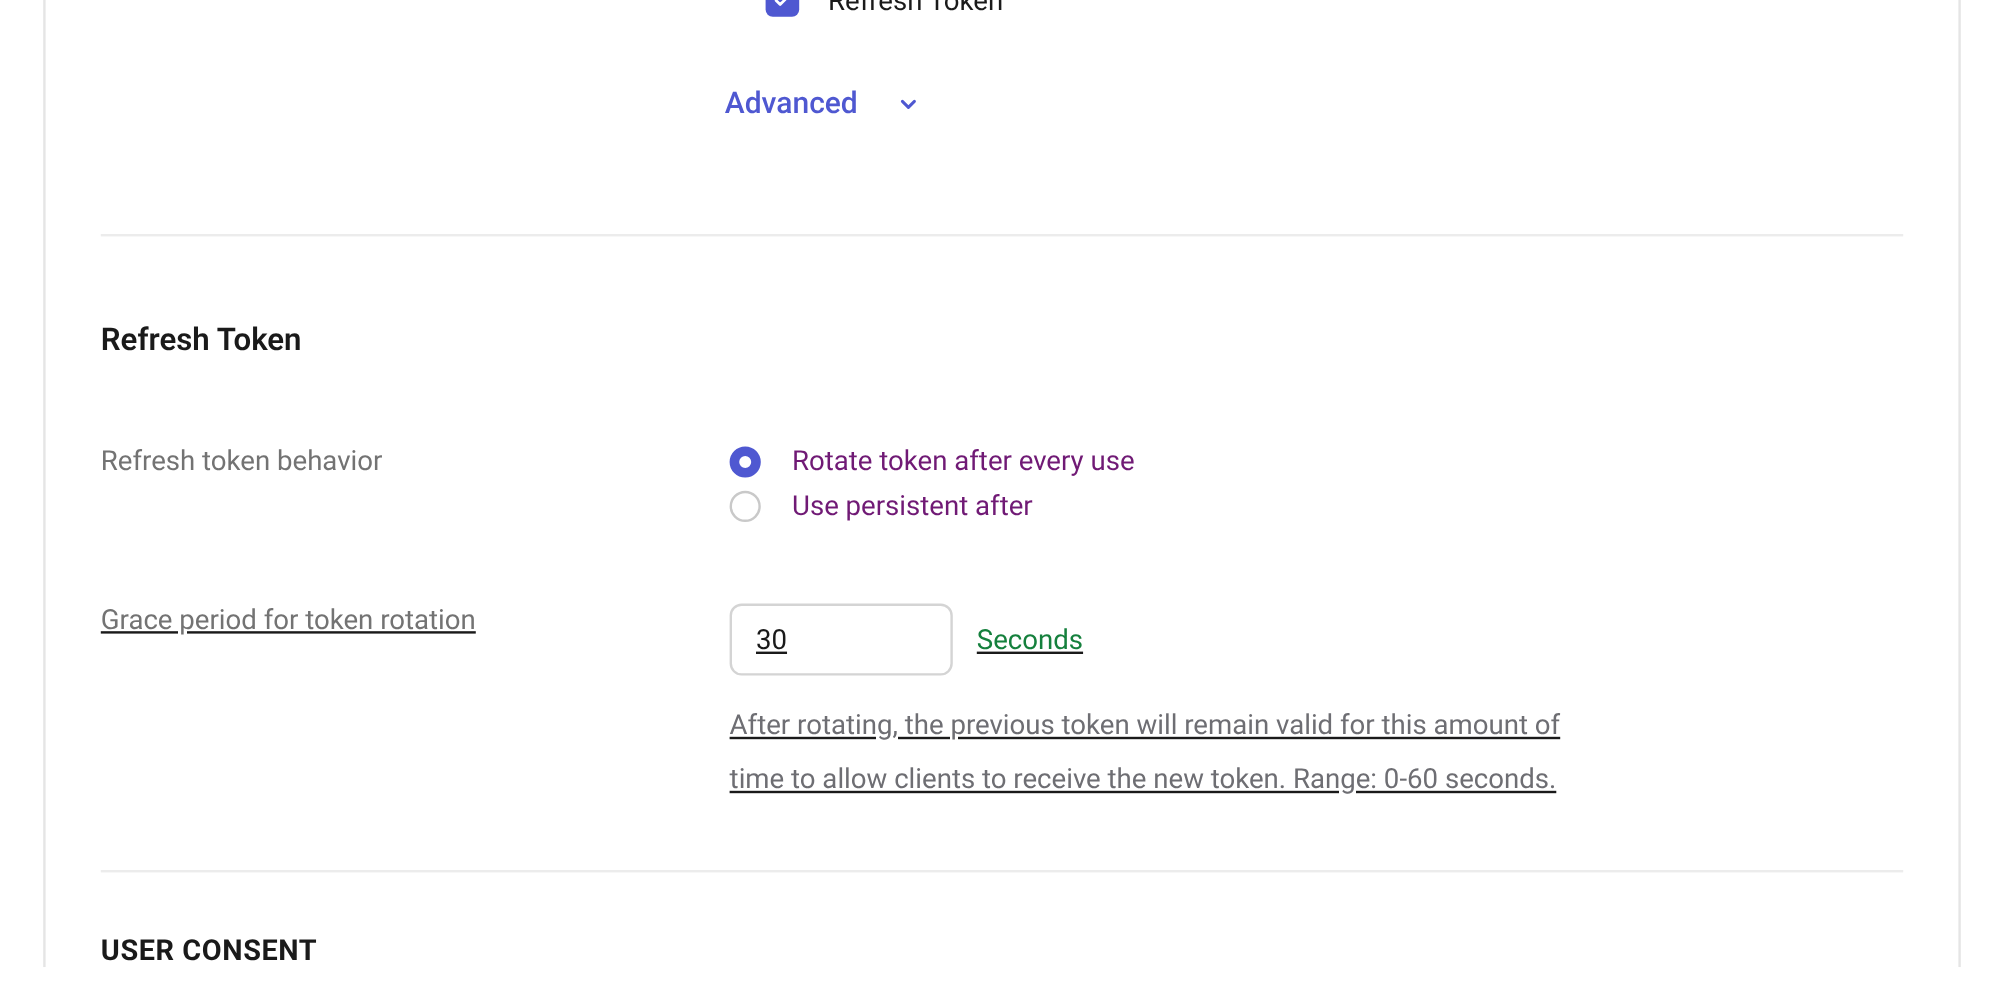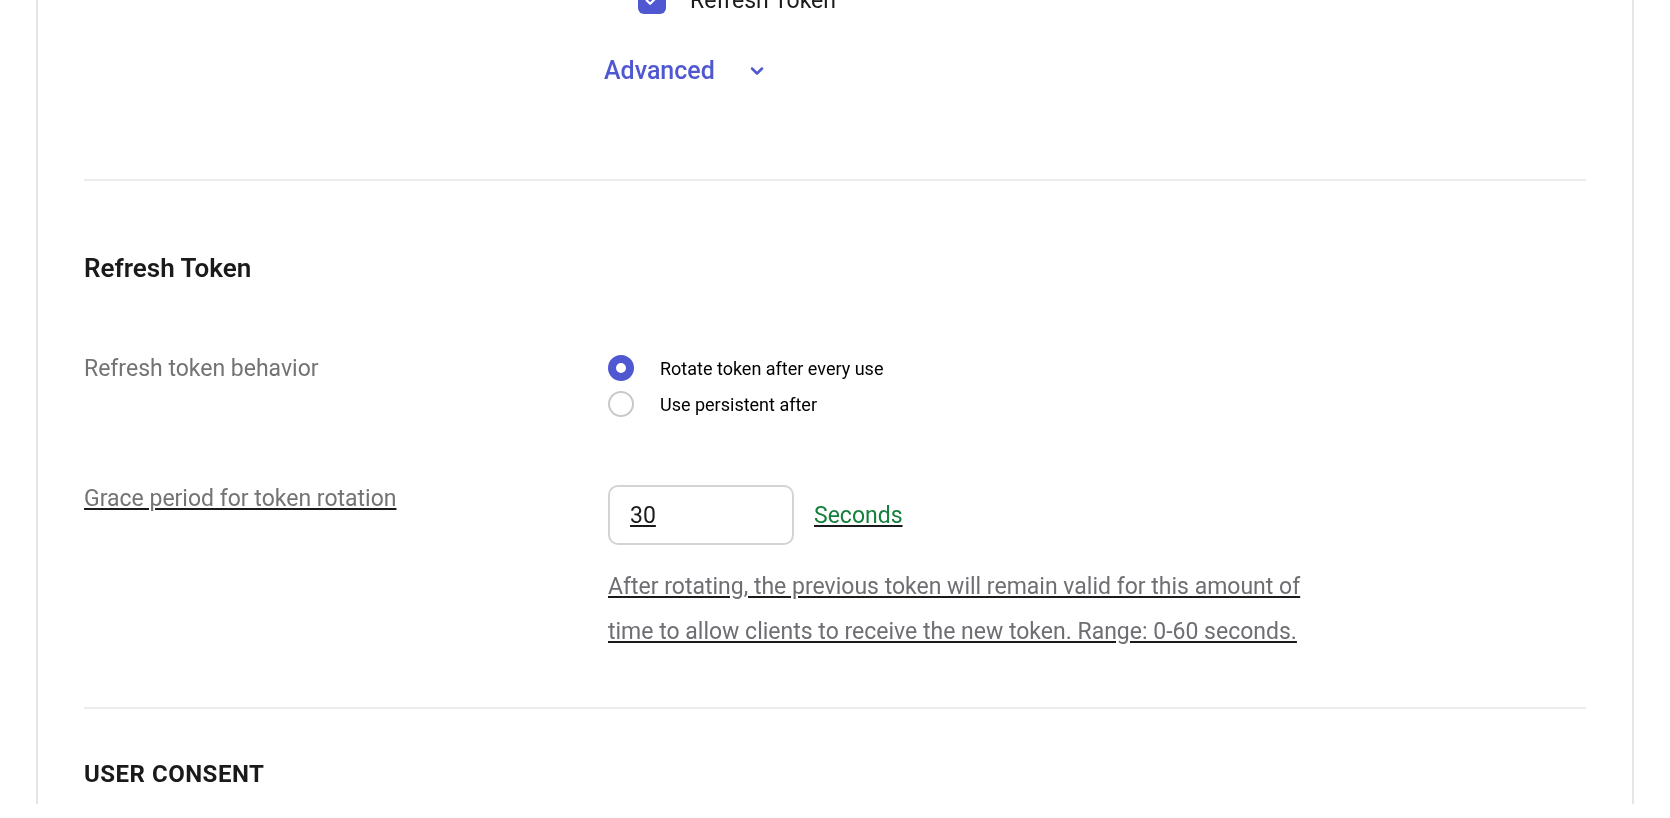--- a/index.html
+++ b/index.html
@@ -42,21 +42,21 @@
     }
     .checkbox-label {
       font-size: 23px;
       color: #1a1a1a;
     }
     .advanced-row {
       display: flex;
       align-items: center;
       gap: 32px;
       margin-left: 520px;
-      margin-top: 42px;
+      margin-top: 58px;
       cursor: pointer;
     }
     .advanced-text {
       font-size: 25px;
       font-weight: 500;
       color: #4f58d1;
     }
     .chevron {
       width: 20px;
       height: 20px;
@@ -107,22 +107,22 @@
       display: flex;
       align-items: center;
       justify-content: center;
       flex-shrink: 0;
     }
     .radio.selected {
       border-color: #4f58d1;
       border-width: 8px;
     }
     .radio-label {
-      font-size: 18px;
-      color: #000000;
+      font-size: 23px;
+      color: #701a75;
     }
     .grace-row {
       margin-top: 68px;
       text-decoration: underline;
     }
     .input-row {
       display: flex;
       align-items: center;
       gap: 20px;
     }

